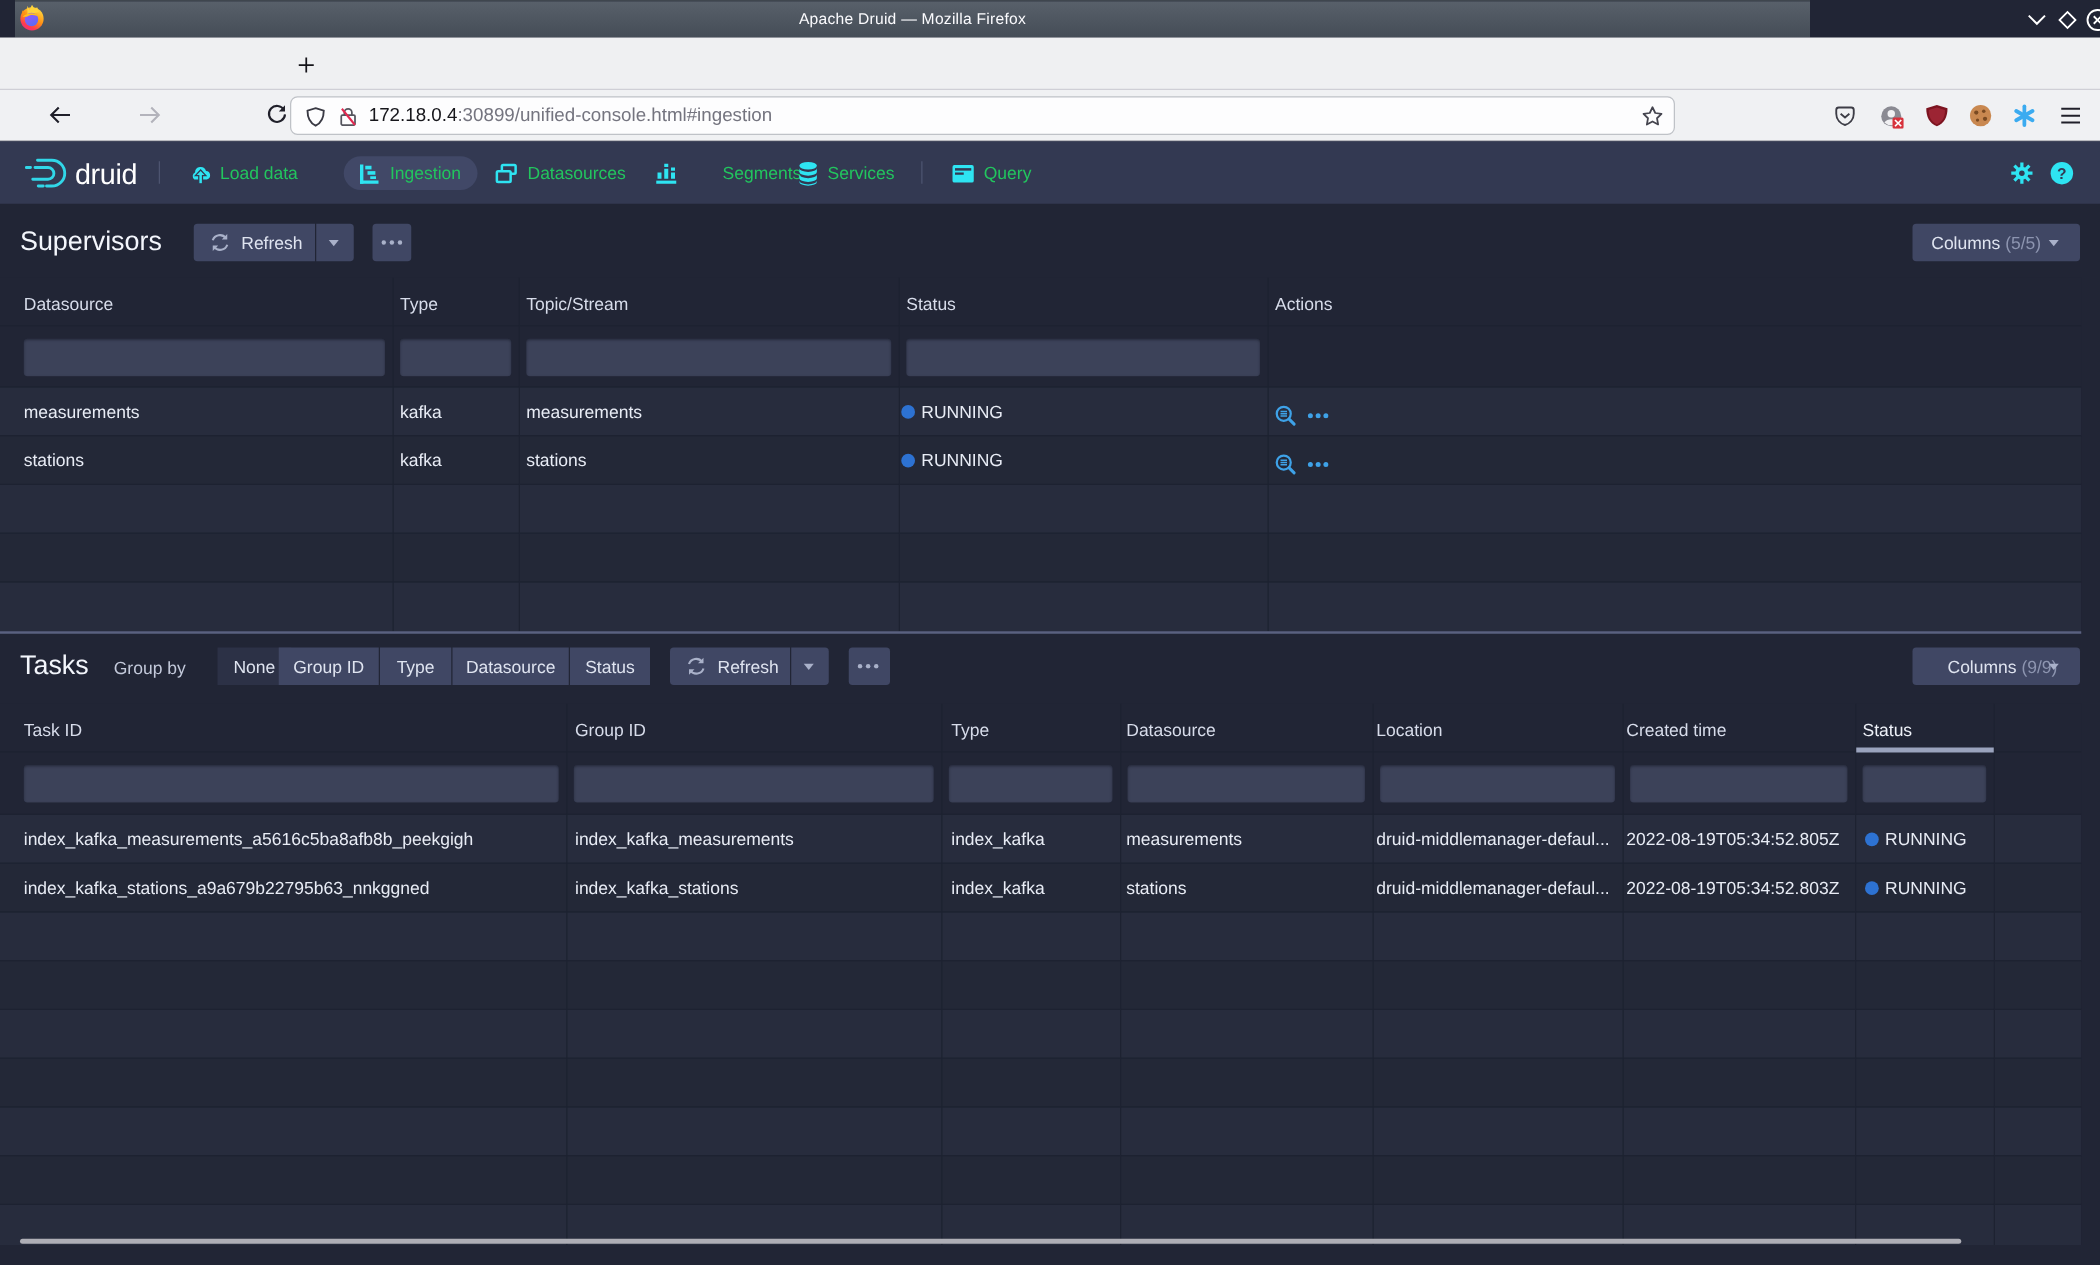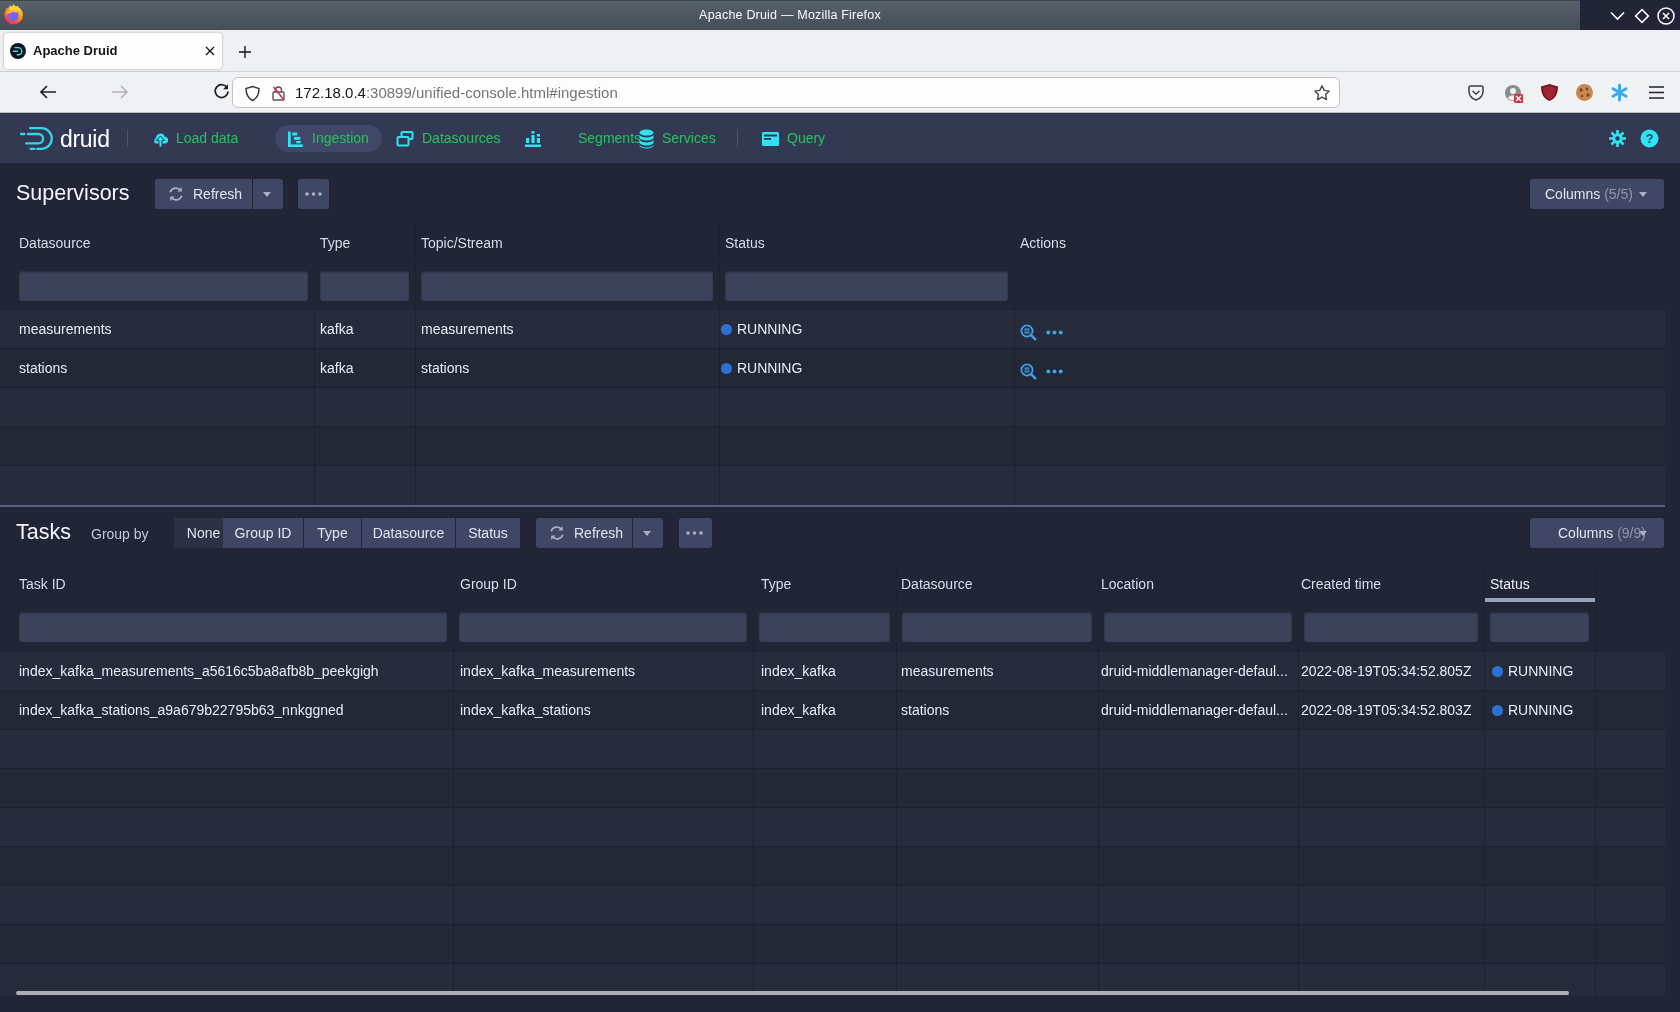--- a/index.html
+++ b/index.html
@@ -1,19 +1,19 @@
 <!DOCTYPE html>
 <html><head>
 <meta charset="utf-8">
 <style>
   * { margin:0; padding:0; box-sizing:border-box; }
   html,body { width:1680px; height:1012px; overflow:hidden; }
   body { font-family:"Liberation Sans", sans-serif; position:relative; background:#212535; }
   .abs { position:absolute; }
-  #titlebar { left:0; top:0; width:1580px; height:30px; background:linear-gradient(#58606a,#454d57); border-top:1px solid #3f464e; }
+  #titlebar { left:12px; top:0; width:1436px; height:30px; background:linear-gradient(#58606a,#454d57); border-top:1px solid #3f464e; }
   #titlebar .ttl { width:100%; text-align:center; top:7px; color:#fbfbfe; font-size:12.5px; letter-spacing:0.2px; }
   #tabbar { left:0; top:30px; width:1680px; height:42px; background:#eff0f2; border-bottom:1px solid #cfcfd6; }
   #tab { left:4px; top:3px; width:218px; height:36px; background:#fdfdfe; border-radius:4px; box-shadow:0 0 3px rgba(0,0,0,0.28); }
   #fftoolbar { left:0; top:72px; width:1680px; height:41px; background:#f0f1f3; border-bottom:1px solid #b9b9bf; }
   #urlfield { left:232px; top:5px; width:1108px; height:31px; background:#fdfdfe; border:1px solid #bfc2c7; border-radius:6px; }
   #dnav { left:0; top:113px; width:1680px; height:50px; background:#333952; }
   .navtxt { font-size:14px; color:#22c55e; top:17px; }
   .navsep { top:16px; width:1px; height:18px; background:#4d5470; }
   .h1 { font-size:21.5px; color:#f3f6fc; }
   .btn { background:#404764; border-radius:3px; height:30px; color:#dfe4f0; font-size:14px; }
@@ -53,31 +53,20 @@
 </svg>
 <div class="abs ttl">Apache Druid — Mozilla Firefox</div>
 <svg class="abs" style="left:1604px;top:5px;" width="72" height="20" viewBox="0 0 72 20">
 <path d="M7 6.5 l6.5 6.5 l6.5 -6.5" stroke="#ffffff" stroke-width="1.6" fill="none"></path>
 <rect x="33.5" y="5.5" width="9" height="9" transform="rotate(45 38 10)" stroke="#ffffff" stroke-width="1.5" fill="none"></rect>
 <circle cx="62" cy="10" r="8" stroke="#ffffff" stroke-width="1.5" fill="none"></circle>
 <path d="M59 7 l6 6 M65 7 l-6 6" stroke="#ffffff" stroke-width="1.5"></path>
 </svg>
 </div>
 <div class="abs" id="tabbar">
-<div class="abs" id="tab">
-<svg class="abs" style="left:6px;top:10px;" width="16" height="16" viewBox="0 0 16 16">
-<circle cx="8" cy="8" r="8" fill="#10141f"></circle>
-<path d="M5 4.6 h3.2 a3.6 3.6 0 0 1 0 7.2 h-1" stroke="#2ee4f2" stroke-width="1.4" fill="none" stroke-linecap="round"></path>
-<path d="M3.4 8.2 h4" stroke="#2ee4f2" stroke-width="1.4" stroke-linecap="round"></path>
-</svg>
-<div class="abs" style="left:29px;top:10px;font-size:13px;font-weight:bold;color:#15141a;">Apache Druid</div>
-<svg class="abs" style="left:199px;top:11px;" width="14" height="14" viewBox="0 0 14 14">
-<path d="M3 3 l8 8 M11 3 l-8 8" stroke="#15141a" stroke-width="1.3"></path>
-</svg>
-</div>
 <svg class="abs" style="left:238px;top:15px;" width="14" height="14" viewBox="0 0 14 14">
 <path d="M7 1 v12 M1 7 h12" stroke="#15141a" stroke-width="1.4"></path>
 </svg>
 </div>
 <div class="abs" id="fftoolbar">
 <svg class="abs" style="left:38px;top:11px;" width="20" height="18" viewBox="0 0 20 18">
 <path d="M18 9 H3 M9 3 L3 9 l6 6" stroke="#20202a" stroke-width="1.7" fill="none"></path>
 </svg>
 <svg class="abs" style="left:110px;top:11px;" width="20" height="18" viewBox="0 0 20 18">
 <path d="M2 9 H17 M11 3 l6 6 l-6 6" stroke="#b3b3bb" stroke-width="1.7" fill="none"></path>

